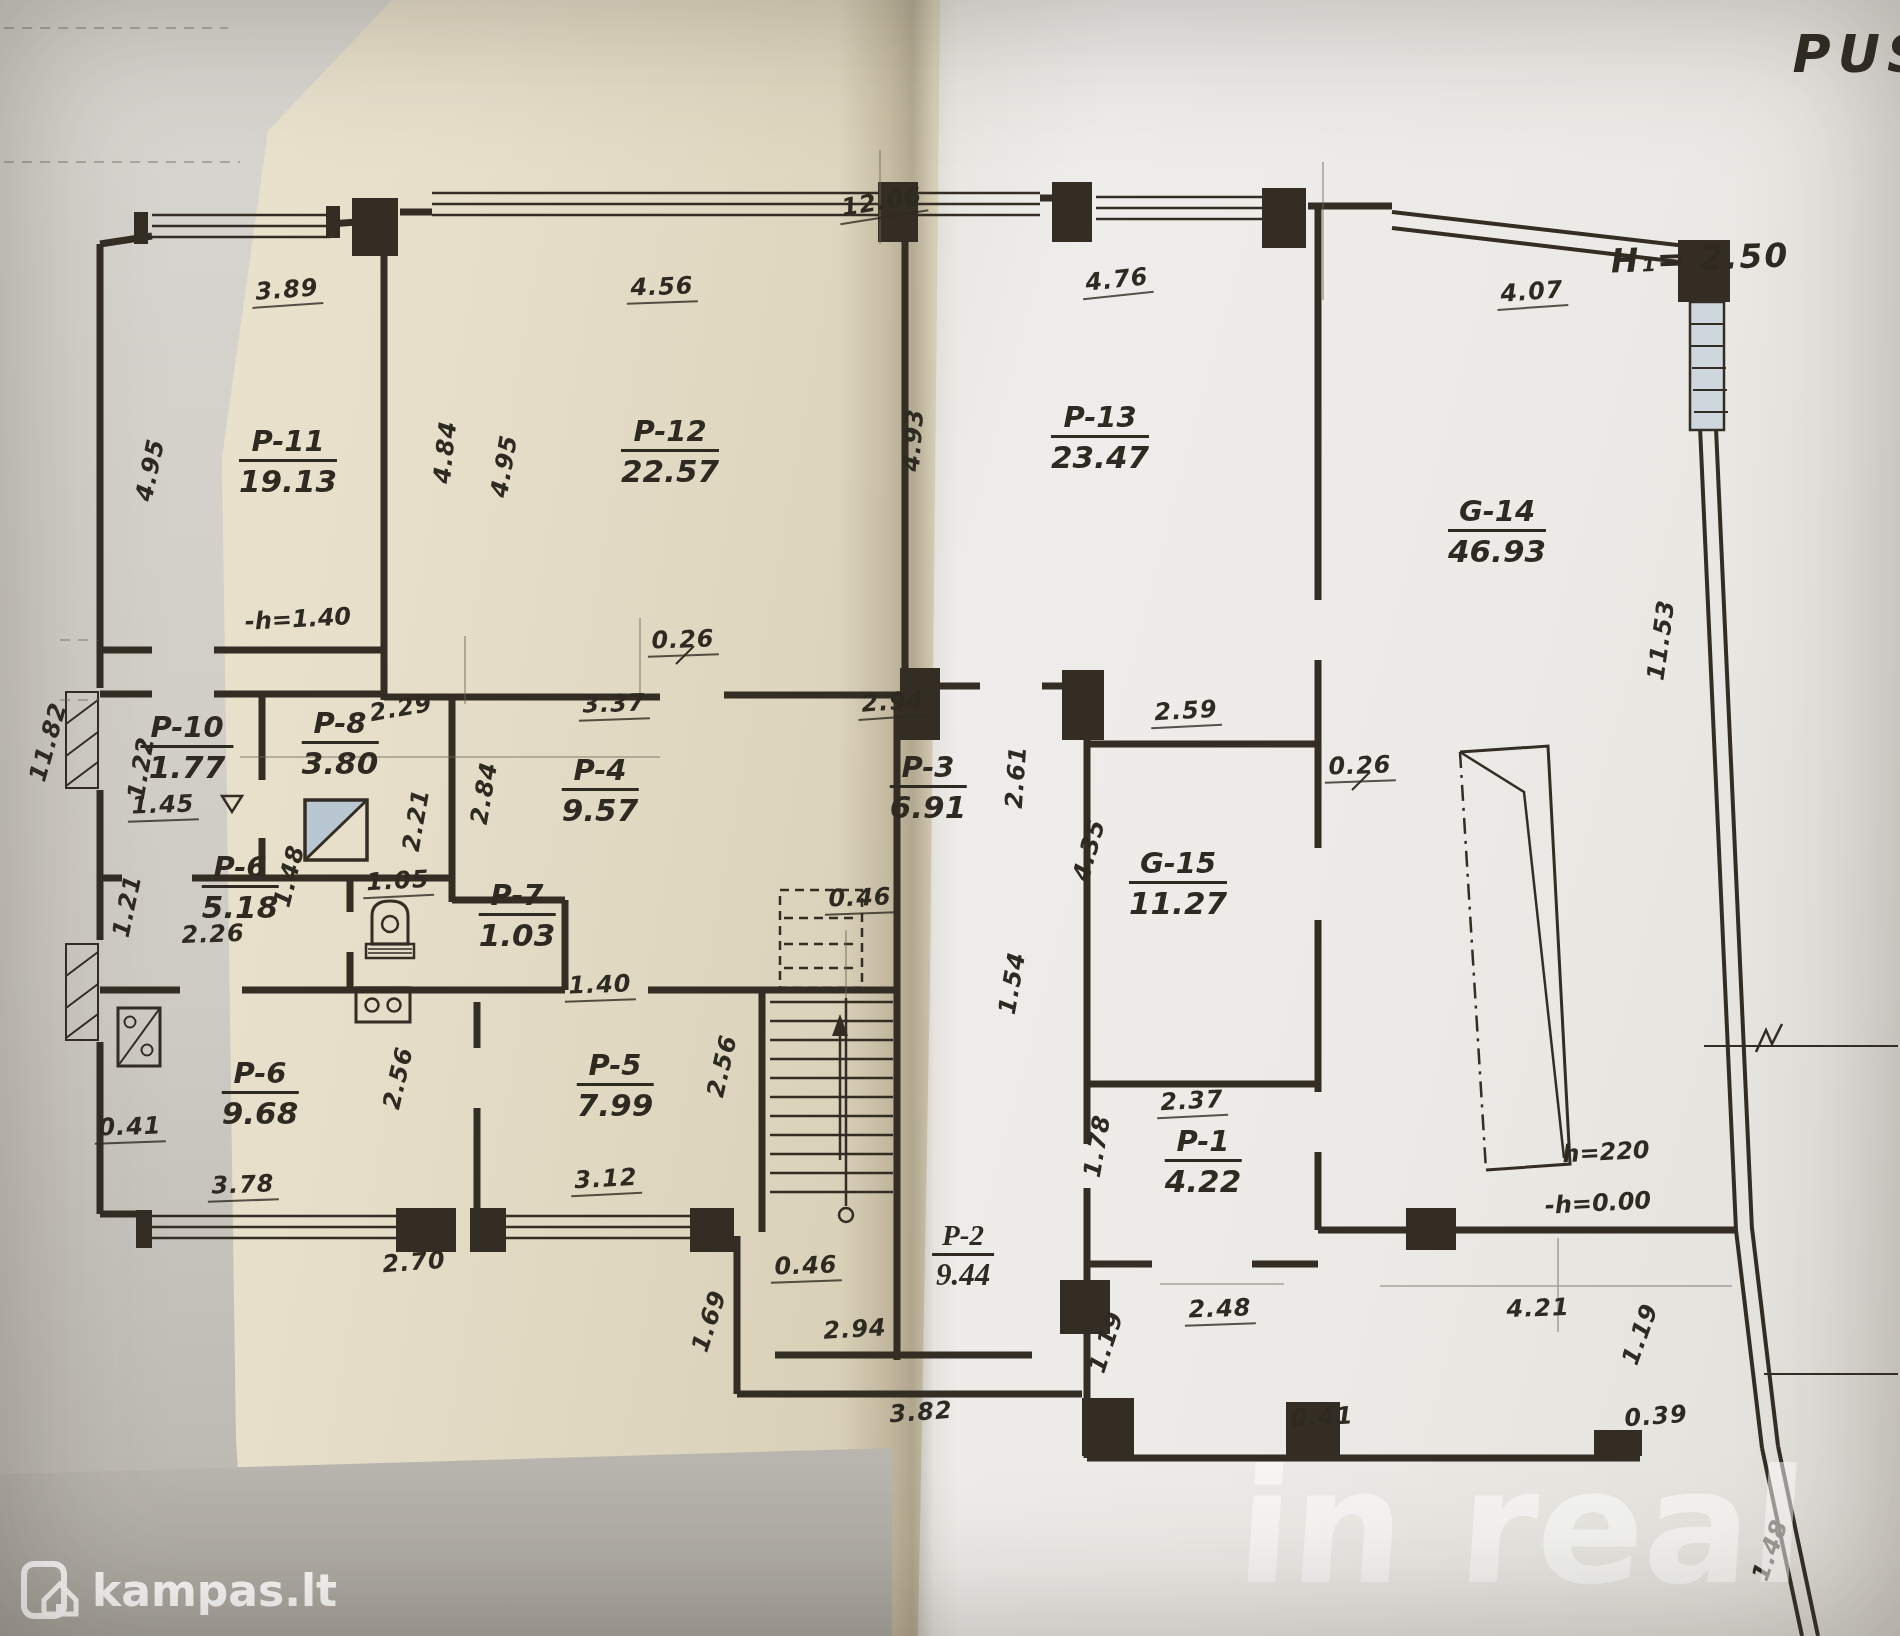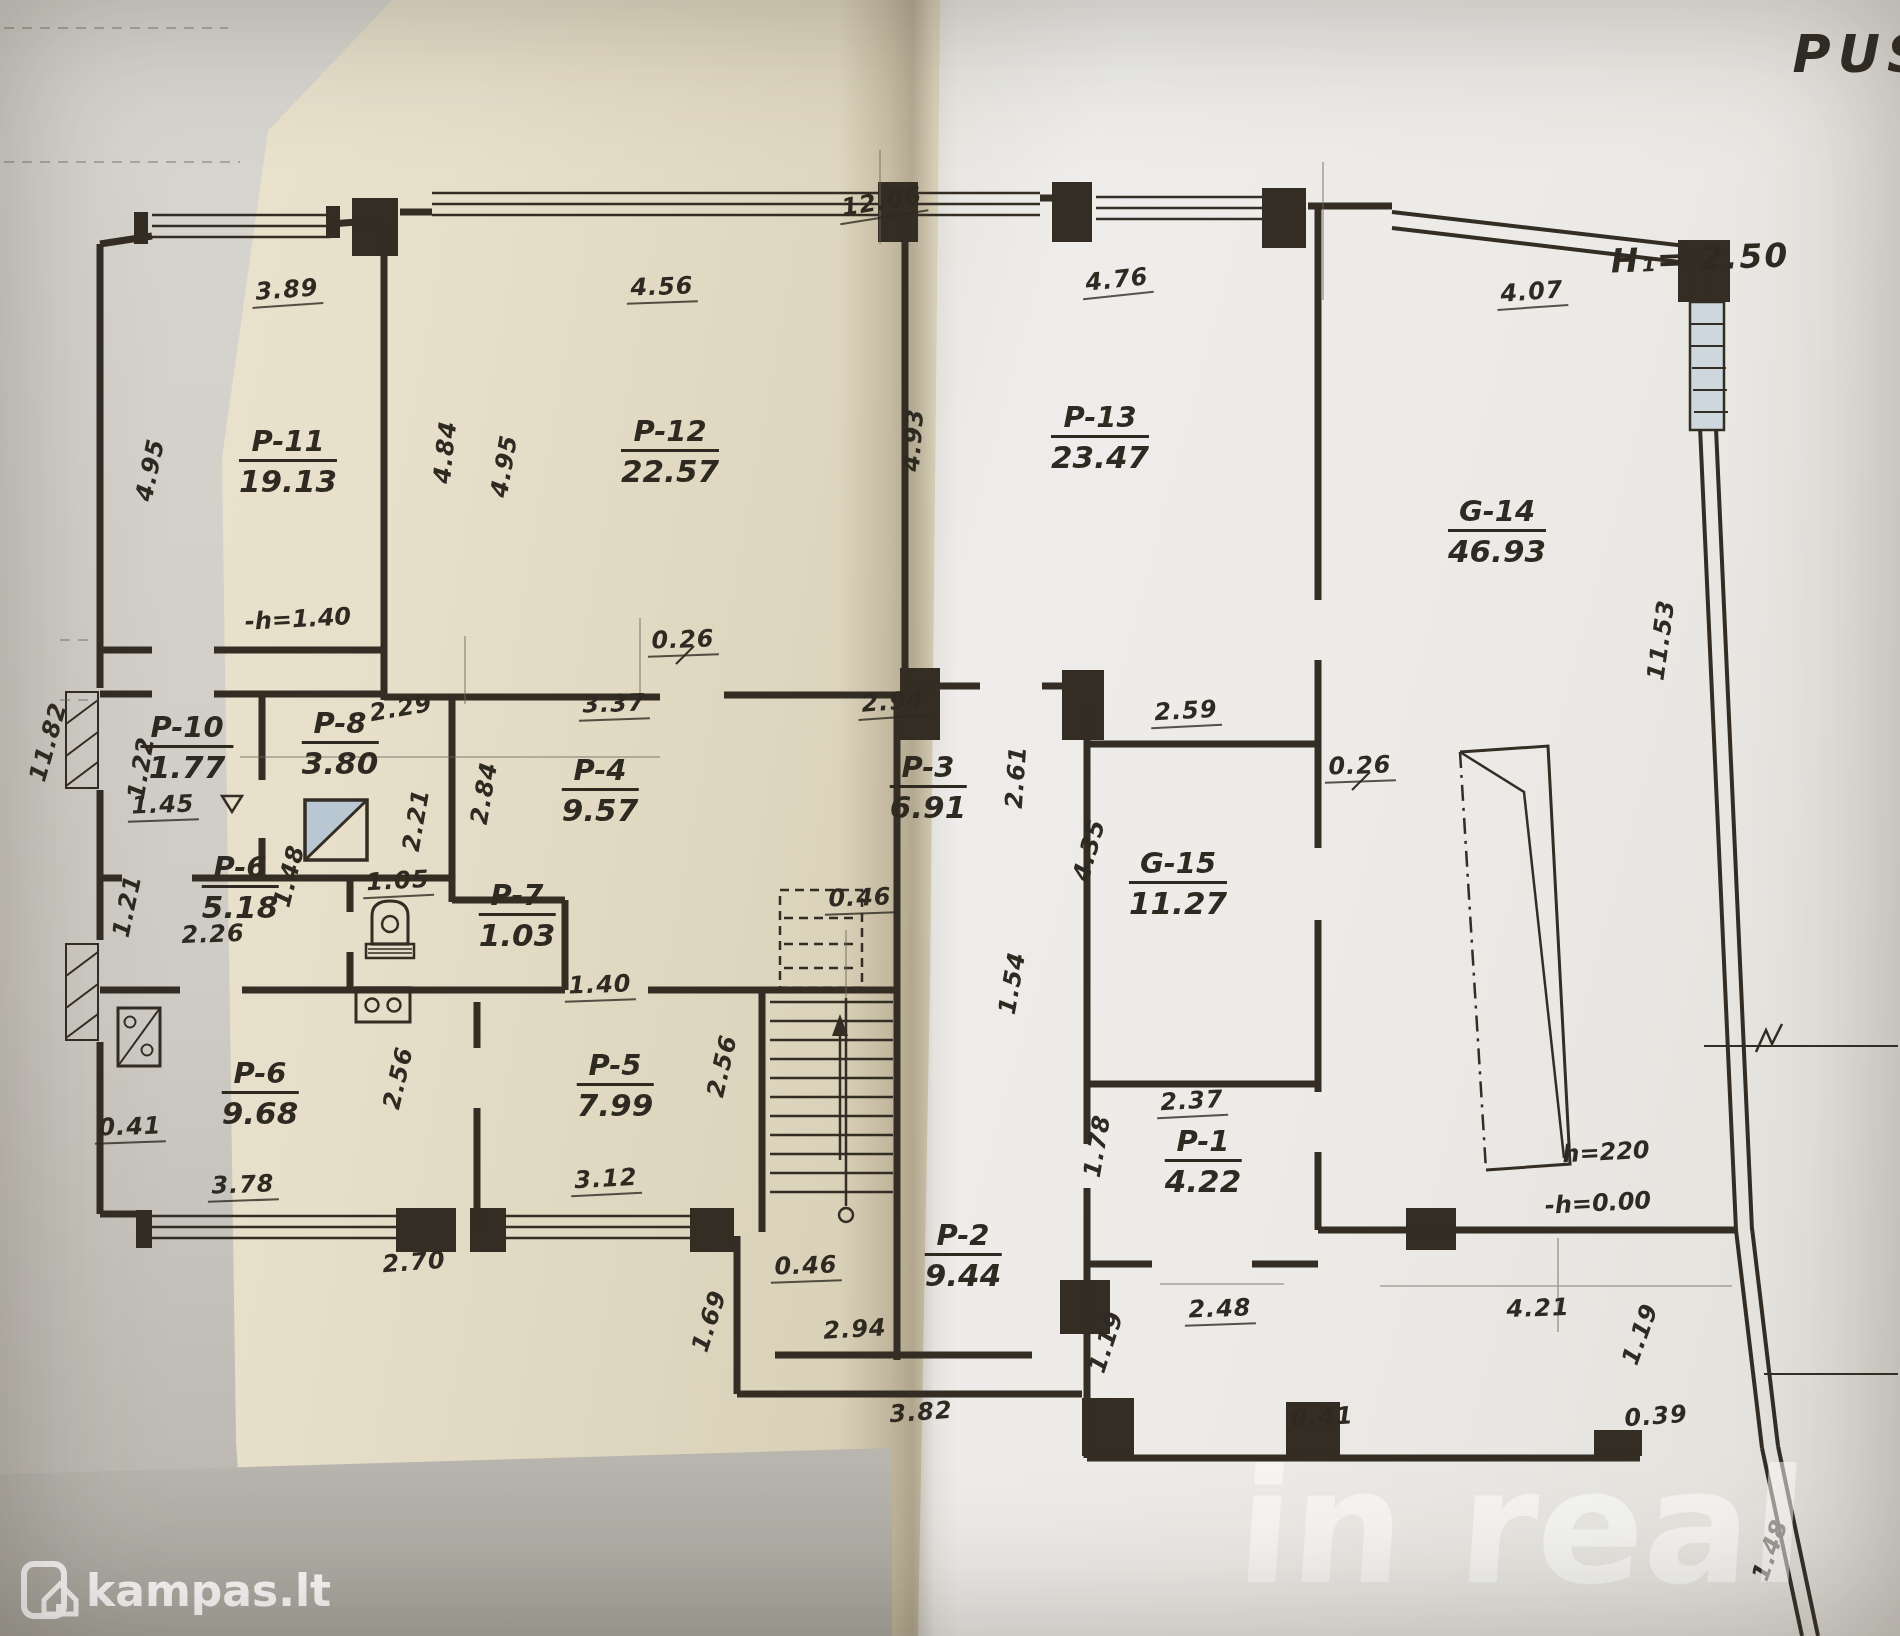--- a/index.html
+++ b/index.html
@@ -31,21 +31,21 @@
   .room .ar{display:block;font-size:31px;font-weight:700;padding-top:3px;}
   .dim{font-size:24px;letter-spacing:1px;}
   .dim.ul{border-bottom:2px solid rgba(46,42,34,.8);padding:0 4px 1px;}
   .note.mid{font-size:24px;}
   .note.big{font-size:33px;font-weight:700;letter-spacing:2px;}
   .note.title{font-size:52px;font-weight:700;letter-spacing:7px;}
   
   .wm-inreal{position:absolute;left:1238px;top:1448px;font-size:158px;font-weight:800;
         color:rgba(255,255,255,.52);letter-spacing:0;transform:skewX(-4deg);
         font-family:"DejaVu Sans",sans-serif;line-height:1;}
-  .brand{position:absolute;left:20px;top:1558px;display:flex;align-items:center;gap:2px;}
+  .brand{position:absolute;left:20px;top:1558px;display:flex;align-items:center;gap:8px;}
   .brand-text{color:#fff;font-size:44px;font-weight:700;opacity:.95;
         font-family:"DejaVu Sans",sans-serif;}
 </style>
 </head>
 <body>
 
 <div id="stage">
   <div class="paper-under"></div>
   <div class="sheet-right"></div>
   <div class="sheet-left"></div>
@@ -236,21 +236,21 @@
         <span class="ar">9.68</span>
       </div>
       <div class="lbl room" style="position: absolute; left: 615px; top: 1086px; transform: translate(-50%, -50%) rotate(0deg);">
         <span class="nm">P-5</span>
         <span class="ar">7.99</span>
       </div>
       <div class="lbl room" style="position: absolute; left: 1203px; top: 1162px; transform: translate(-50%, -50%) rotate(0deg);">
         <span class="nm">P-1</span>
         <span class="ar">4.22</span>
       </div>
-      <div class="lbl room" style="position: absolute; left: 963px; top: 1256px; transform: translate(-50%, -50%) rotate(0deg);">
+      <div class="lbl room" style="position: absolute; left: 963px; top: 1256px; transform: translate(-50%, -50%) rotate(0deg); font-family: Liberation Serif, serif;">
         <span class="nm">P-2</span>
         <span class="ar">9.44</span>
       </div>
       <div class="lbl dim ul" style="position: absolute; left: 287px; top: 291px; transform: translate(-50%, -50%) rotate(-4deg);">3.89</div>
       <div class="lbl dim ul" style="position: absolute; left: 662px; top: 288px; transform: translate(-50%, -50%) rotate(-2deg);">4.56</div>
       <div class="lbl dim ul" style="position: absolute; left: 882px; top: 203px; transform: translate(-50%, -50%) rotate(-9deg);">12.06</div>
       <div class="lbl dim ul" style="position: absolute; left: 1117px; top: 281px; transform: translate(-50%, -50%) rotate(-6deg);">4.76</div>
       <div class="lbl dim ul" style="position: absolute; left: 1532px; top: 293px; transform: translate(-50%, -50%) rotate(-4deg);">4.07</div>
       <div class="lbl dim" style="position: absolute; left: 150px; top: 470px; transform: translate(-50%, -50%) rotate(-78deg);">4.95</div>
       <div class="lbl dim" style="position: absolute; left: 445px; top: 452px; transform: translate(-50%, -50%) rotate(-84deg);">4.84</div>

